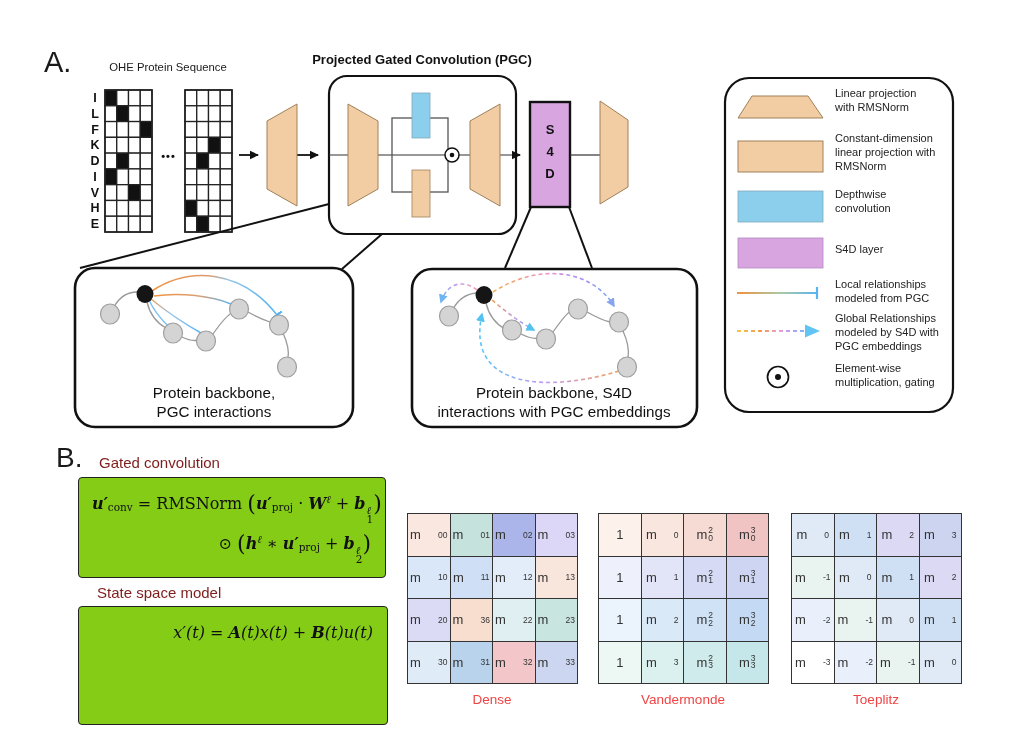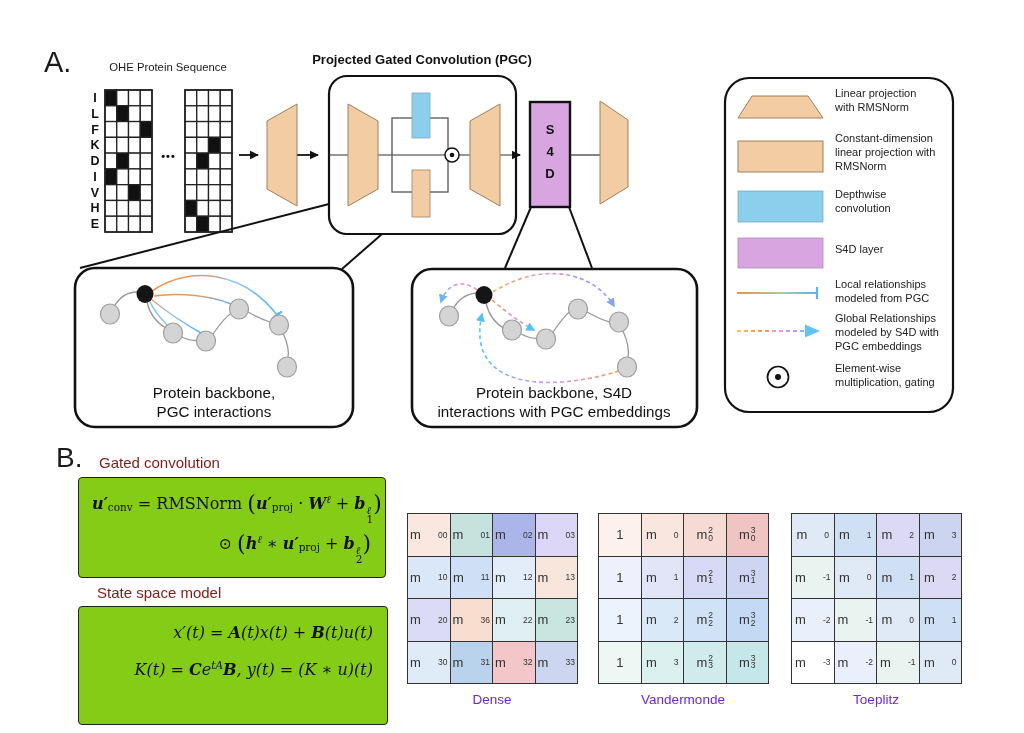--- a/index.html
+++ b/index.html
@@ -24,21 +24,21 @@
   .gated-line1{padding:13px 0 0 13px;}
   .gated-line2{text-align:right;padding:7px 14px 0 0;}
   .ssm-lines{padding:9px 14px 0 0;text-align:right;line-height:33px;font-size:16.5px;}
   .matrix{position:absolute;display:grid;grid-template-columns:repeat(4,42.5px);
           grid-auto-rows:42.5px;border-top:1.4px solid #333;border-left:1.4px solid #333;}
   .mcell{display:flex;align-items:center;justify-content:center;border-right:1.2px solid #333;
          border-bottom:1.2px solid #333;font-size:13px;color:#333;}
   .msub{font-size:8.5px;vertical-align:-3px;margin-left:17px;}
   .mss{display:inline-flex;flex-direction:column;align-items:flex-start;line-height:7.5px;
        font-size:8.5px;vertical-align:-4px;margin-left:1px;}
-  .mat-label{position:absolute;width:170px;text-align:center;font-size:13.5px;color:#6d28d9;}
+  .mat-label{position:absolute;width:170px;text-align:center;font-size:13.5px;color:#ef4444;}
 </style>
 </head>
 <body>
 
 <div class="page">
 
 <svg class="abs" style="left:0;top:0" width="1024" height="448" viewBox="0 0 1024 448">
   <defs>
     <marker id="mBlack" markerUnits="userSpaceOnUse" markerWidth="11" markerHeight="10" refX="8.5" refY="5" orient="auto">
       <path d="M0,0.6 L9.5,5 L0,9.4 z" fill="#111"></path>
@@ -317,21 +317,20 @@
   <div class="eq gated-line2"><span class="seg-r">⊙ </span><span class="seg-big">(</span><span class="seg-bi">h</span><span class="seg-sup">ℓ</span><span class="seg-r"> ∗ </span><span class="seg-bi">u′</span><span class="seg-sub">proj</span><span class="seg-r"> + </span><span class="seg-bi">b</span><span class="ss">
           <span class="top">ℓ</span>
           <span class="bot">2</span>
         </span><span class="seg-big">)</span></div>
 </div>
 
 <div class="abs sec-heading" style="left:97px;top:584px">State space model</div>
 <div class="eq-box" style="left:78px;top:606px;width:308px;height:117px">
   <div class="ssm-lines">
     <div class="eq"><span class="seg-i">x′(t) = </span><span class="seg-bi">A</span><span class="seg-i">(t)x(t) + </span><span class="seg-bi">B</span><span class="seg-i">(t)u(t)</span></div>
-    <div class="eq"><span class="seg-i">K(t) = </span><span class="seg-bi">C</span><span class="seg-i">e</span><span class="seg-sup">tA</span><span class="seg-bi">B</span><span class="seg-i">, y(t) = (K ∗ u)(t)</span></div>
   </div>
 </div>
 
 <div id="matrices-root">
       <div class="matrix" style="left: 407px; top: 513px;">
         <div class="mcell" style="background: rgb(250, 231, 223);">
           <span>m</span>
           <span class="msub">00</span>
         </div>
         <div class="mcell" style="background: rgb(197, 226, 221);">

